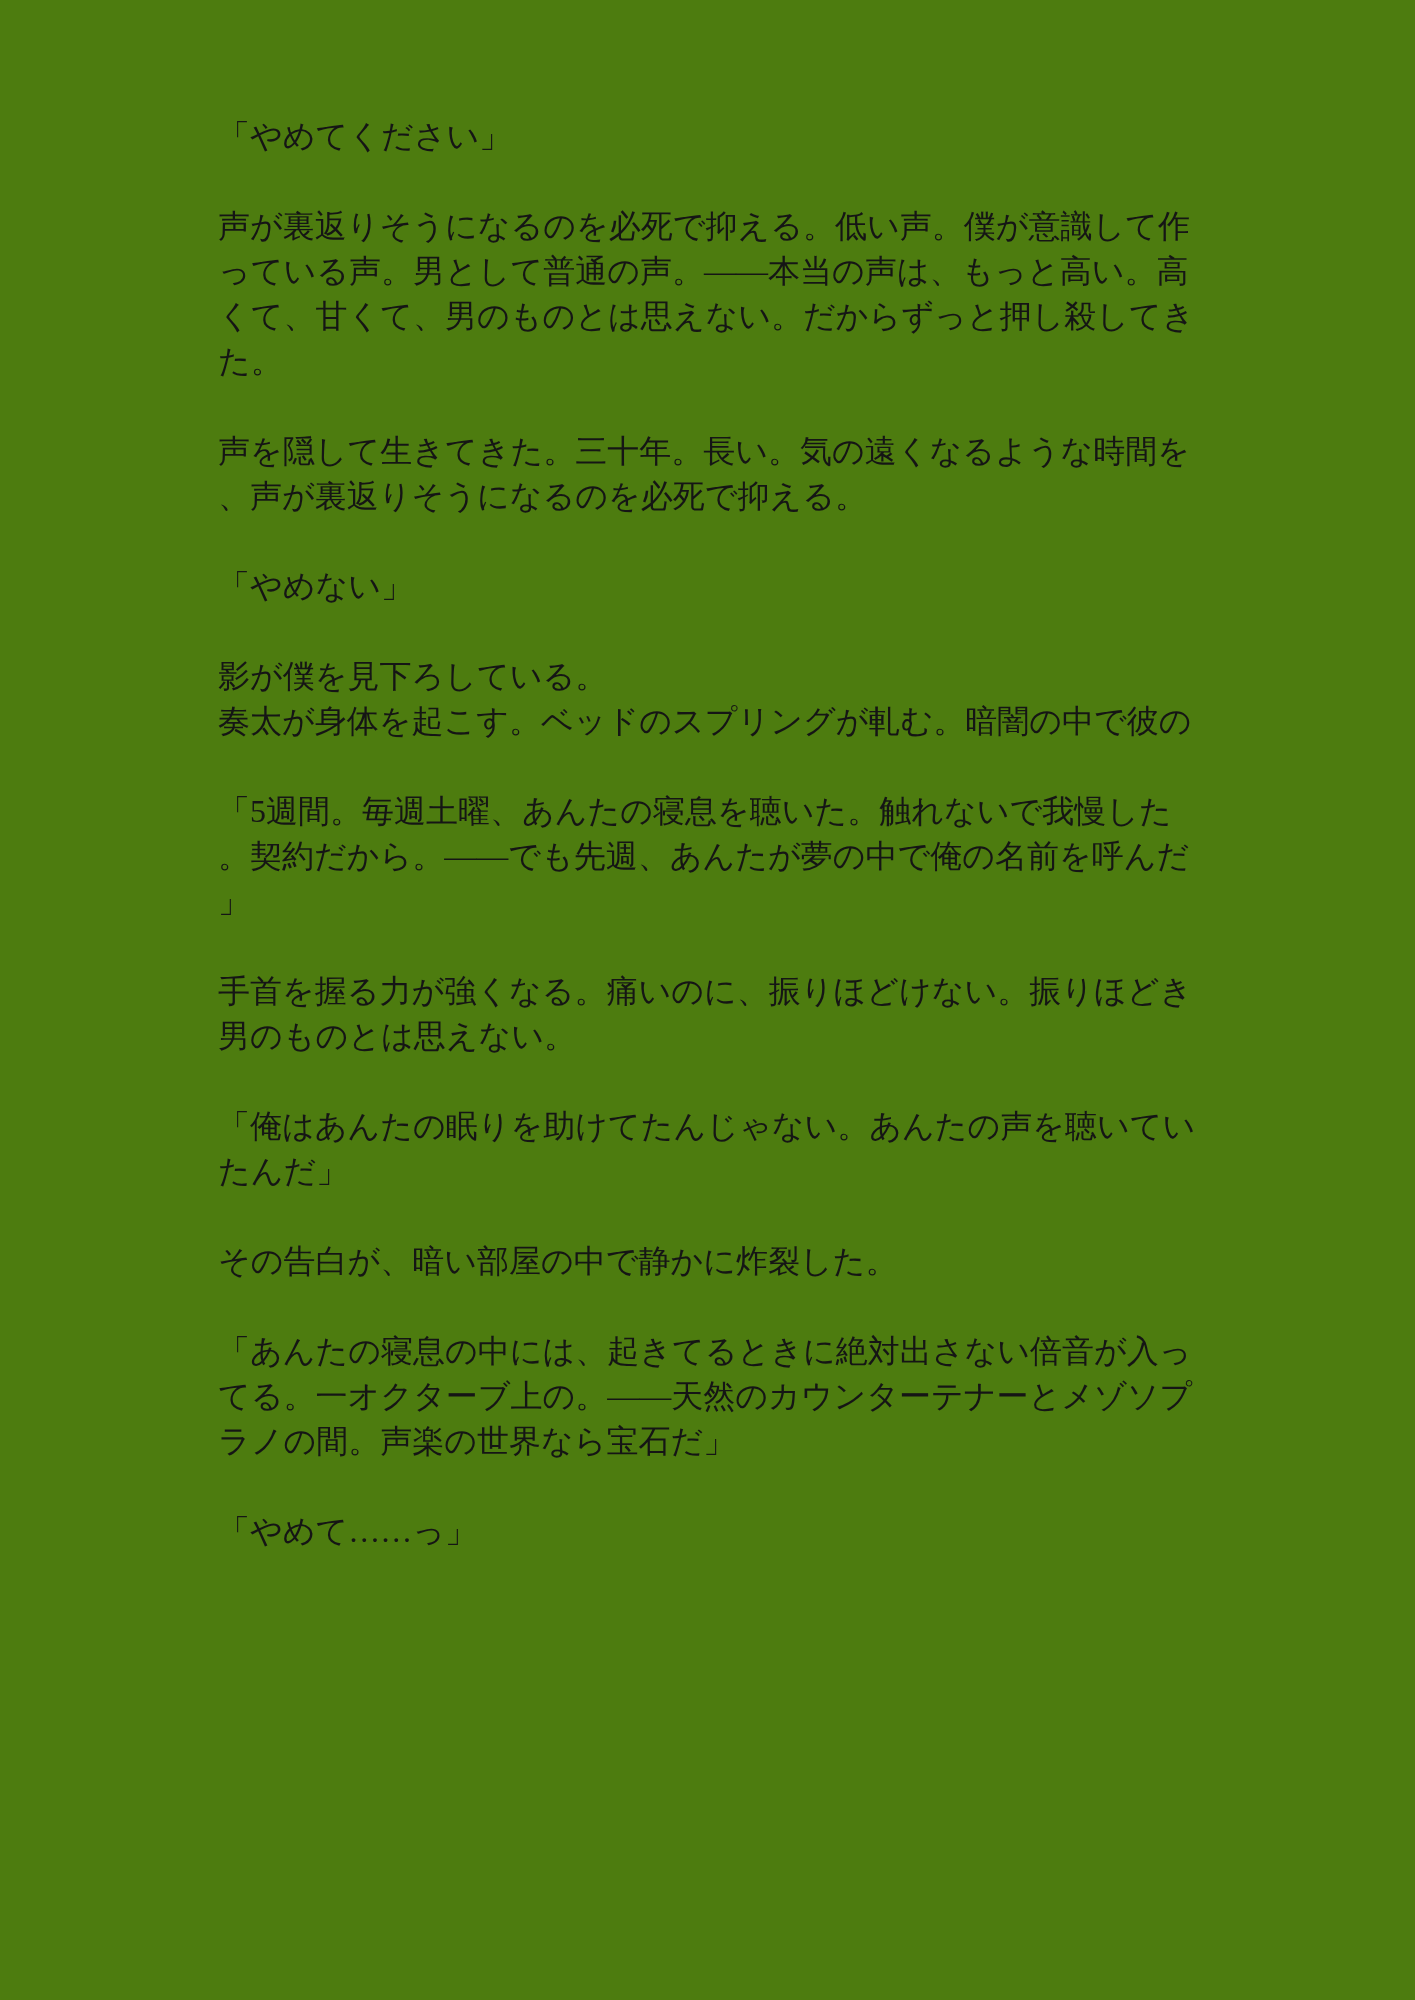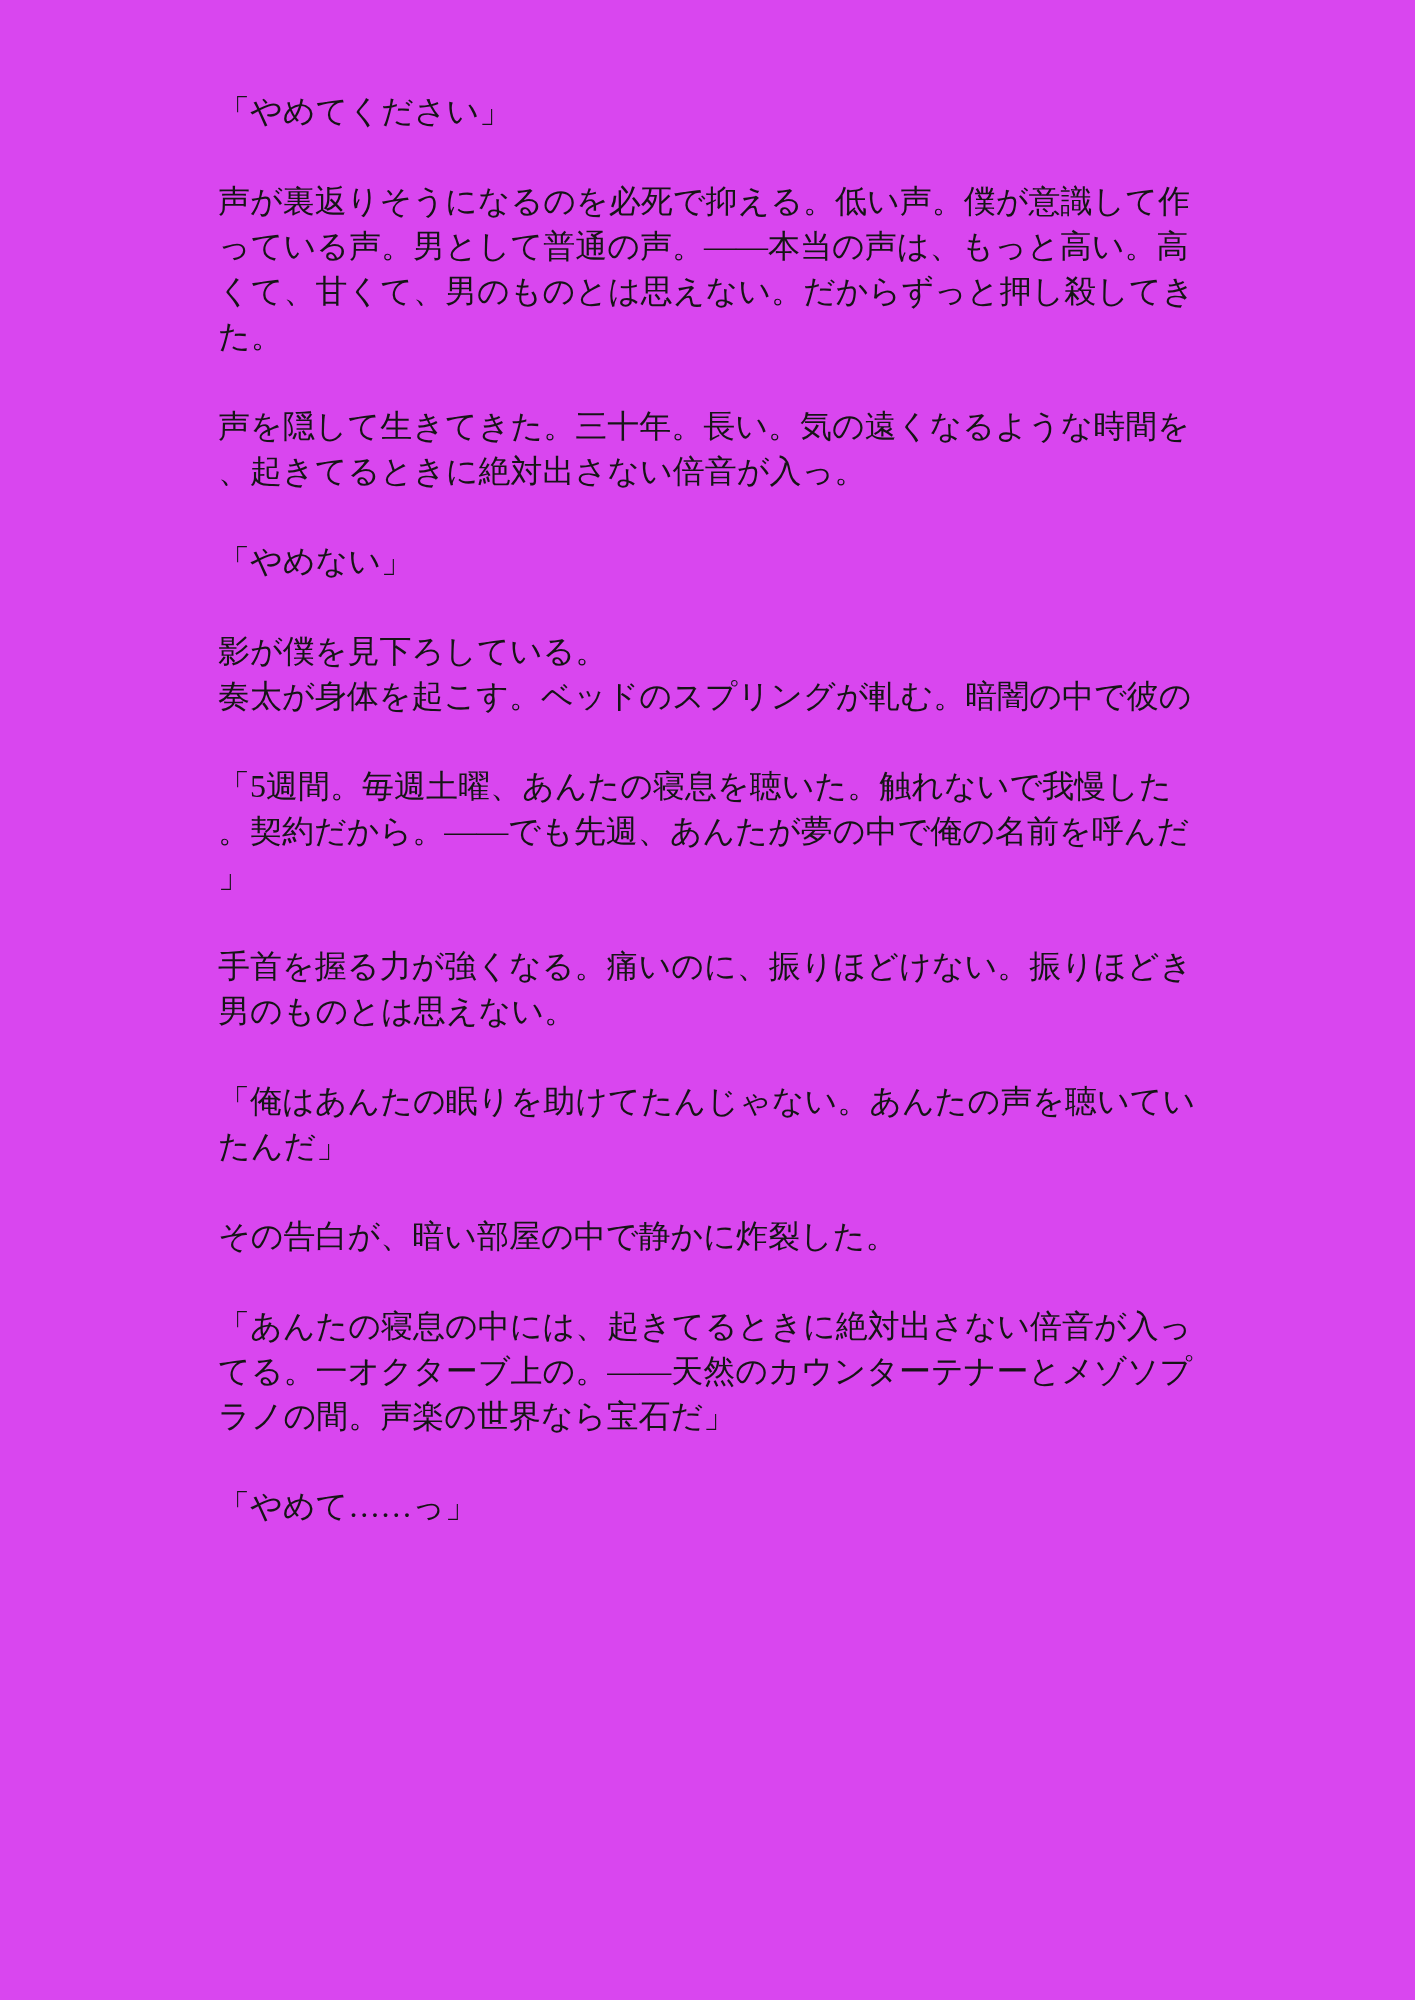--- a/index.html
+++ b/index.html
@@ -9,22 +9,22 @@
   }
   body {
     width: 1415px;
     height: 2000px;
     overflow: hidden;
   }
   .page {
     box-sizing: border-box;
     width: 1415px;
     height: 2000px;
-    padding: 89px 0 0 218px;
-    background: #d946ef;
+    padding: 114px 0 0 218px;
+    background: #4d7c0f;
   }
   .para {
     margin: 0 0 45px 0;
   }
   .para:last-child {
     margin-bottom: 16px;
   }
   .line {
     font-family: "Liberation Serif", "DejaVu Serif", serif;
     font-size: 32px;
@@ -46,21 +46,21 @@
   <div class="para">
     <div class="line">声が裏返りそうになるのを必死で抑える。低い声。僕が意識して作</div>
     <div class="line">っている声。男として普通の声。——本当の声は、もっと高い。高</div>
     <div class="line">くて、甘くて、男のものとは思えない。だからずっと押し殺してき</div>
     <div class="line">た。</div>
   </div>
 
 
   <div class="para">
     <div class="line">声を隠して生きてきた。三十年。長い。気の遠くなるような時間を</div>
-    <div class="line">、起きてるときに絶対出さない倍音が入っ。</div>
+    <div class="line">、声が裏返りそうになるのを必死で抑える。</div>
   </div>
 
   <div class="para">
     <div class="line">「やめない」</div>
   </div>
 
   <div class="para">
     <div class="line">影が僕を見下ろしている。</div>
     <div class="line">奏太が身体を起こす。ベッドのスプリングが軋む。暗闇の中で彼の</div>
   </div>

